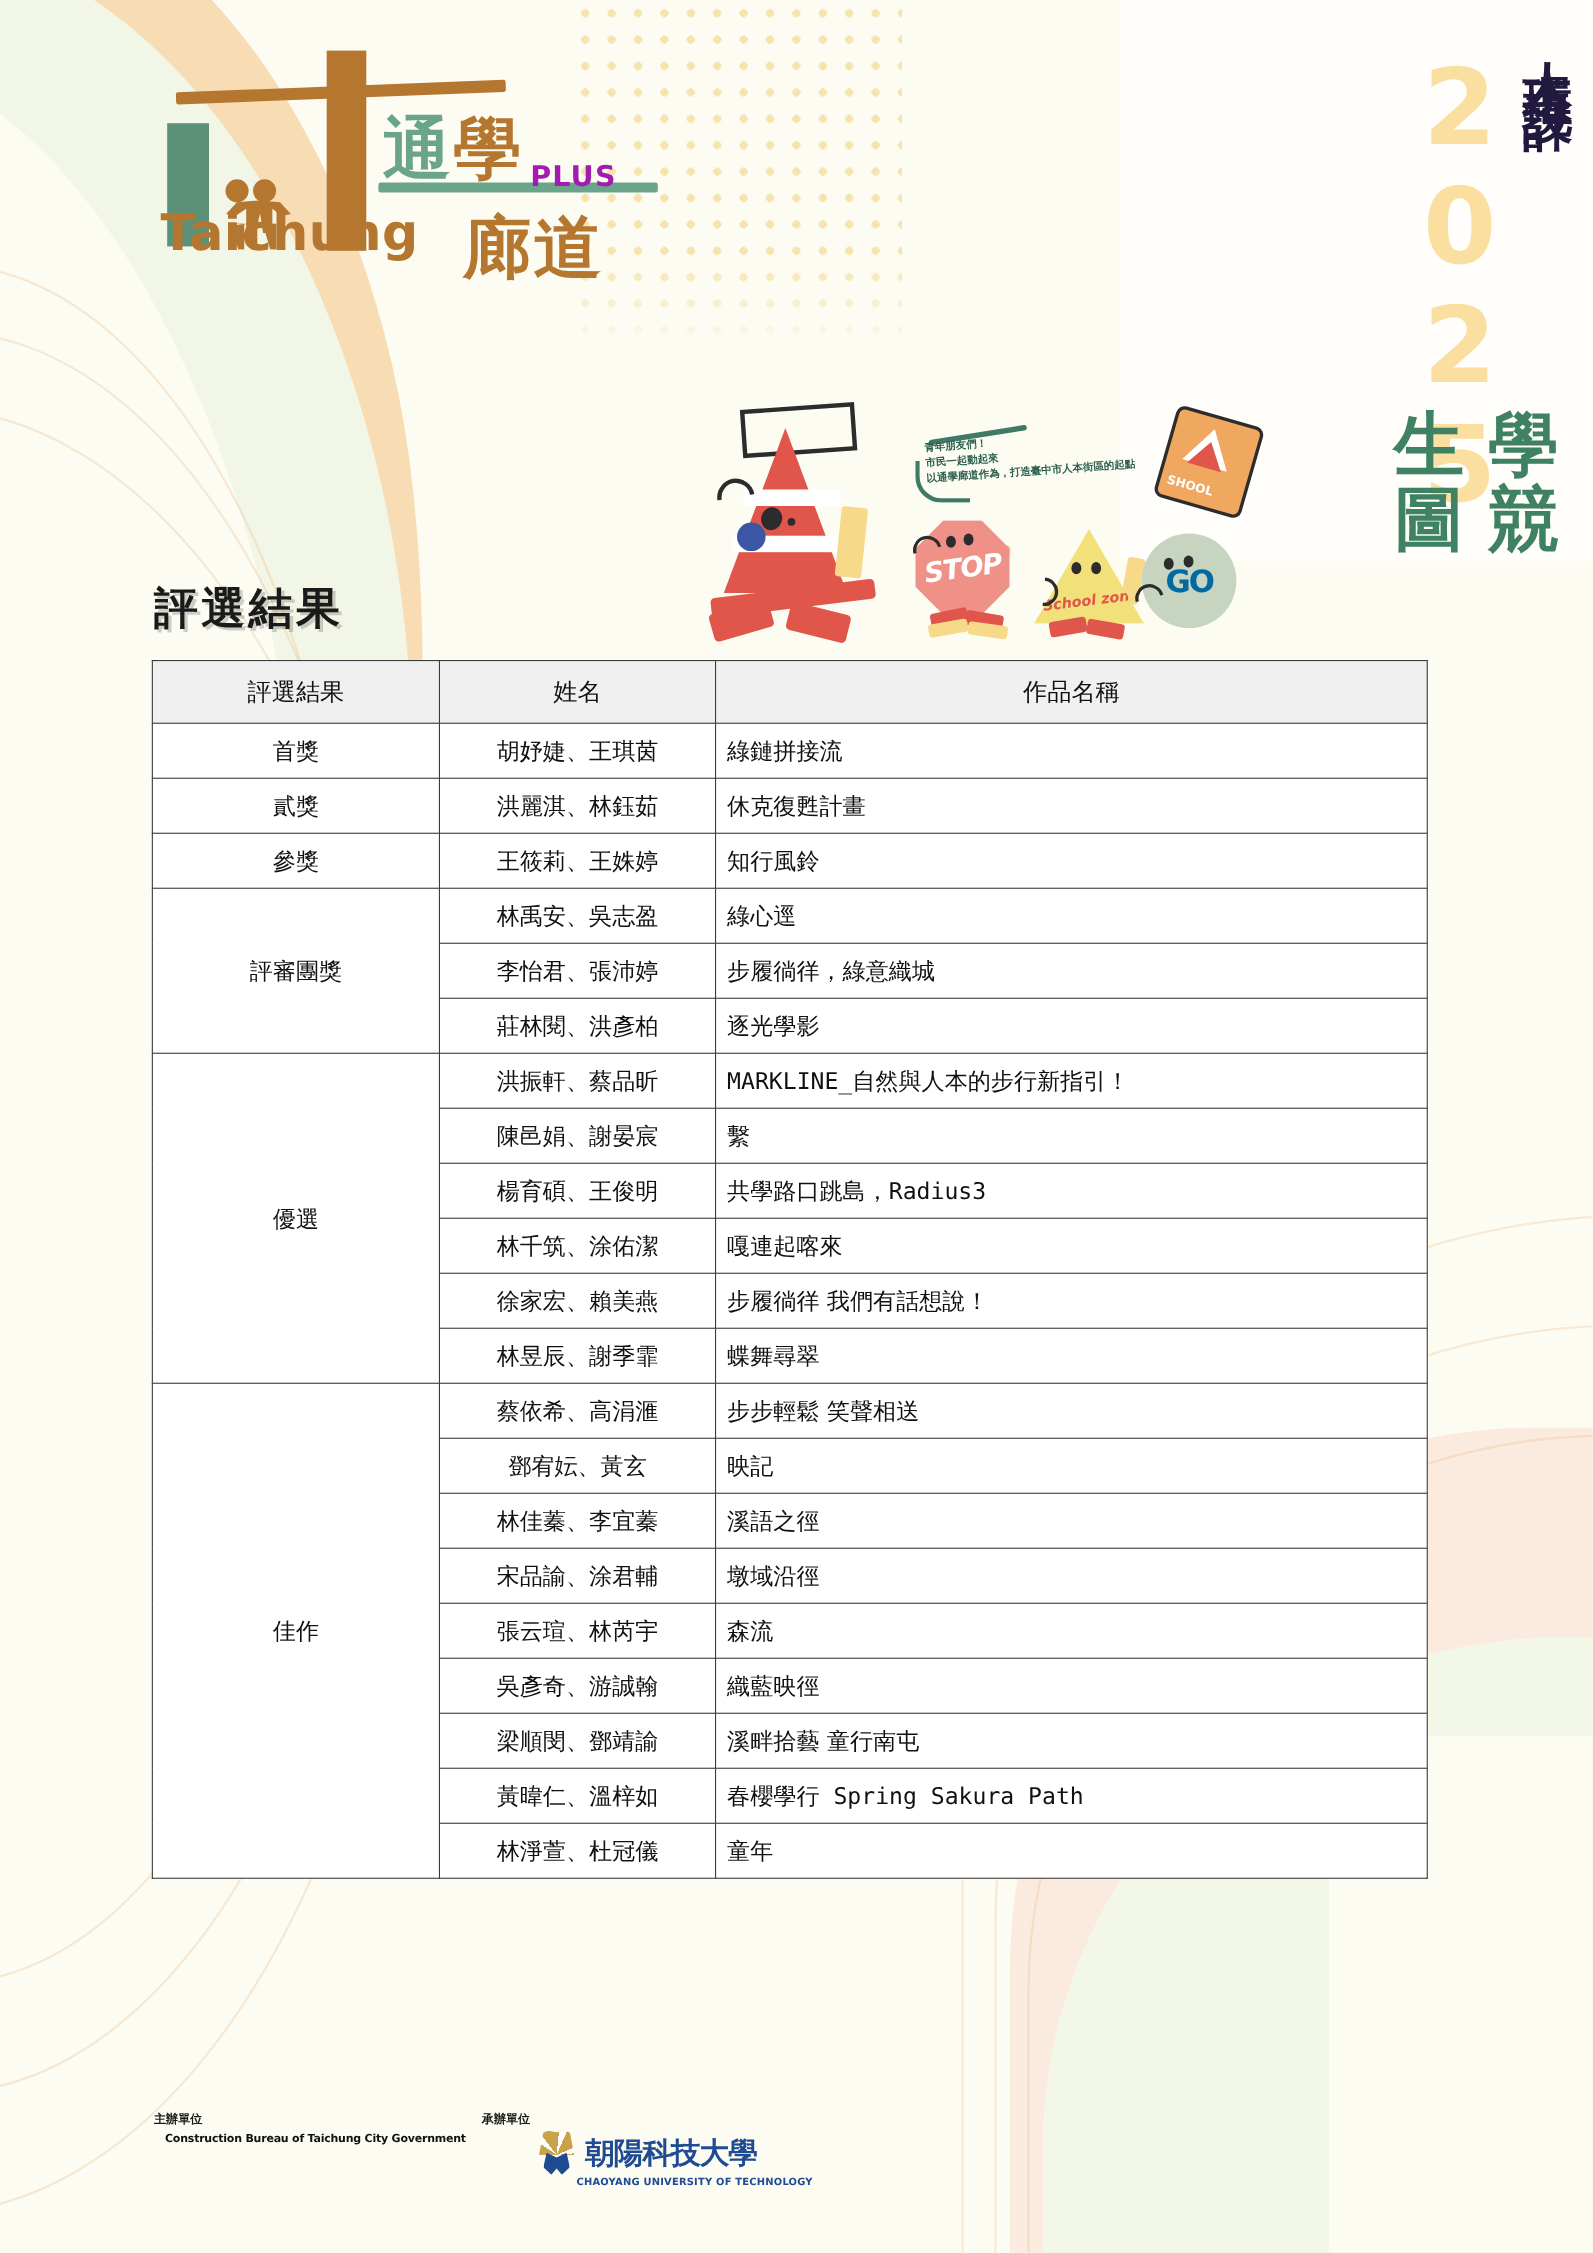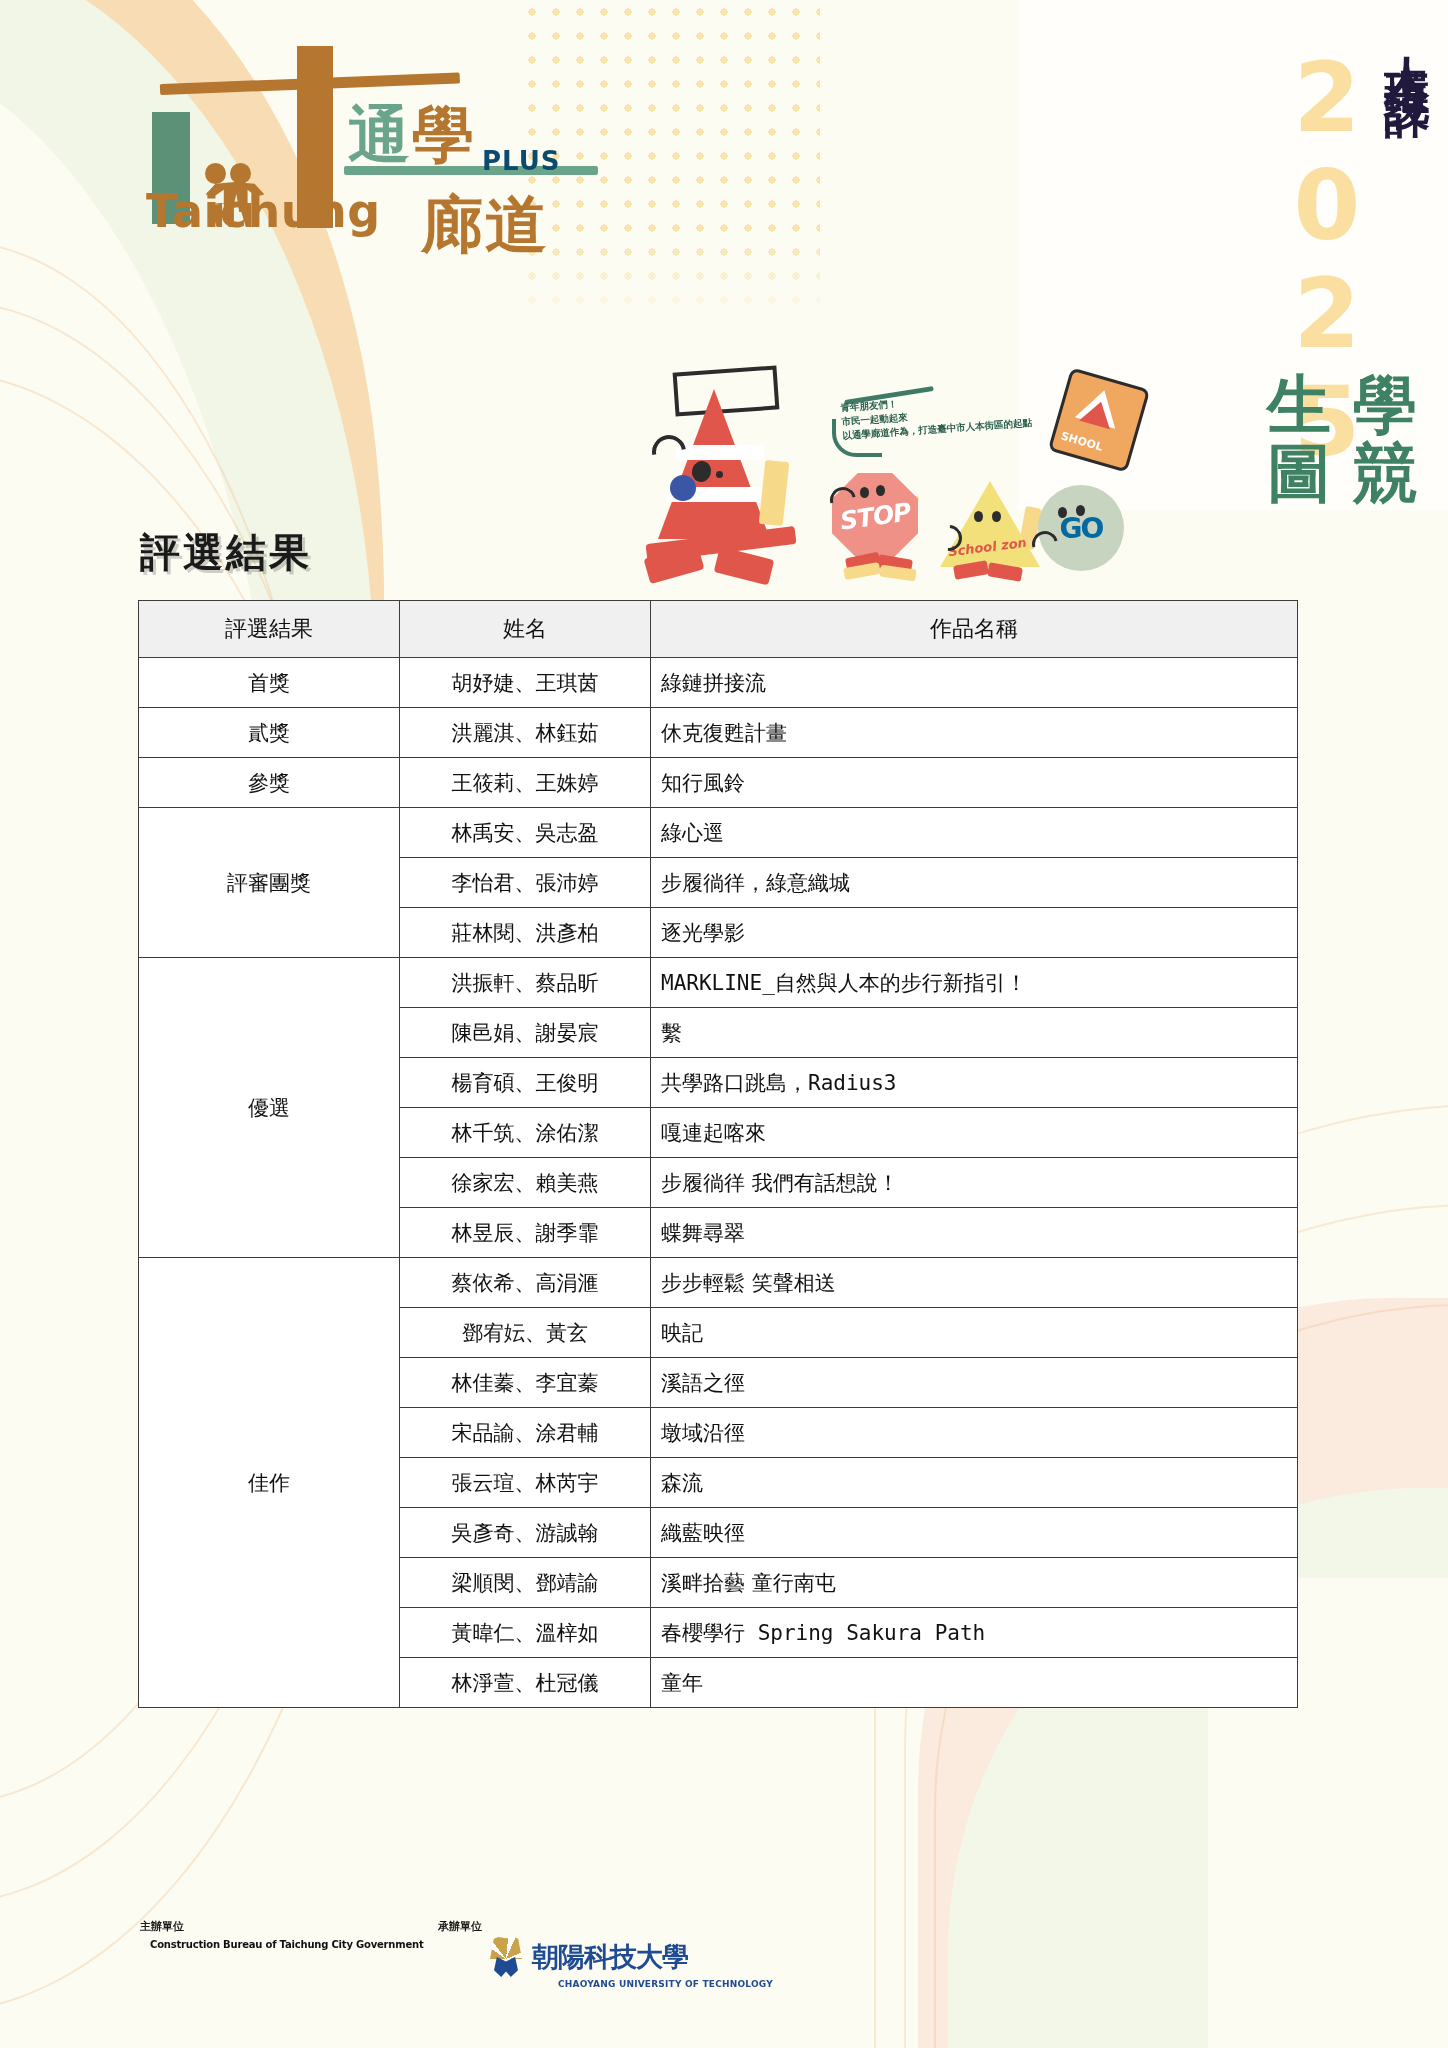--- a/index.html
+++ b/index.html
@@ -79,21 +79,21 @@
   .ppl-legs{position:absolute;top:40px;left:8px;width:54px;height:24px;background:#b5772f;
     clip-path:polygon(0% 0%,26% 0%,26% 100%,16% 100%,8% 38%,0 10%, 34% 0%,48% 0%,48% 100%,38% 100%,34% 40%, 56% 0%, 80% 0%,80% 100%,70% 100%,62% 40%,56% 8%);}
   .tc-title{position:absolute;left:8px;top:150px;font-weight:bold;font-size:46px;
     letter-spacing:.5px;line-height:1.0;}
   .tc-1{color:#b5772f;}
   .tc-2{color:#4f8a6d;}
   .cn-top{position:absolute;left:210px;top:55px;font-size:62px;font-weight:bold;color:#b5772f;
     letter-spacing:2px;font-family:"DejaVu Sans","Liberation Sans",sans-serif;}
   .cn-top .g{color:#6aa58b;}
   .cn-underline{position:absolute;left:206px;top:128px;width:254px;height:9px;background:#6aa58b;border-radius:2px;}
-  .plus{position:absolute;left:344px;top:108px;font-size:26px;font-weight:bold;color:#0c4a6e;letter-spacing:1px;}
+  .plus{position:absolute;left:344px;top:108px;font-size:26px;font-weight:bold;color:#a21caf;letter-spacing:1px;}
   .cn-bot{position:absolute;left:283px;top:145px;font-size:62px;font-weight:bold;color:#b5772f;letter-spacing:2px;}
 
   
   .rt-col{position:absolute;top:20px;right:16px;display:flex;flex-direction:row-reverse;gap:0;}
   .v-dark{
     writing-mode:vertical-rl;text-orientation:upright;
     font-size:45px;font-weight:bold;color:#211a3e;letter-spacing:7px;
     line-height:1;margin-right:2px;
   }
   .v-year{
@@ -438,17 +438,17 @@
 
     <div class="logo1">
       <div class="lg-sub1">Construction Bureau of Taichung City Government</div>
     </div>
 
     <div class="logo2">
       <div class="lg-row">
         <div class="lg-mark2"></div>
         <div class="lg-t2">朝陽科技大學</div>
       </div>
-      <div class="lg-sub2" style="margin-left:72px;">CHAOYANG UNIVERSITY OF TECHNOLOGY</div>
+      <div class="lg-sub2" style="margin-left:38px;">CHAOYANG UNIVERSITY OF TECHNOLOGY</div>
     </div>
   </div>
 
 </div>
 
 </body></html>

